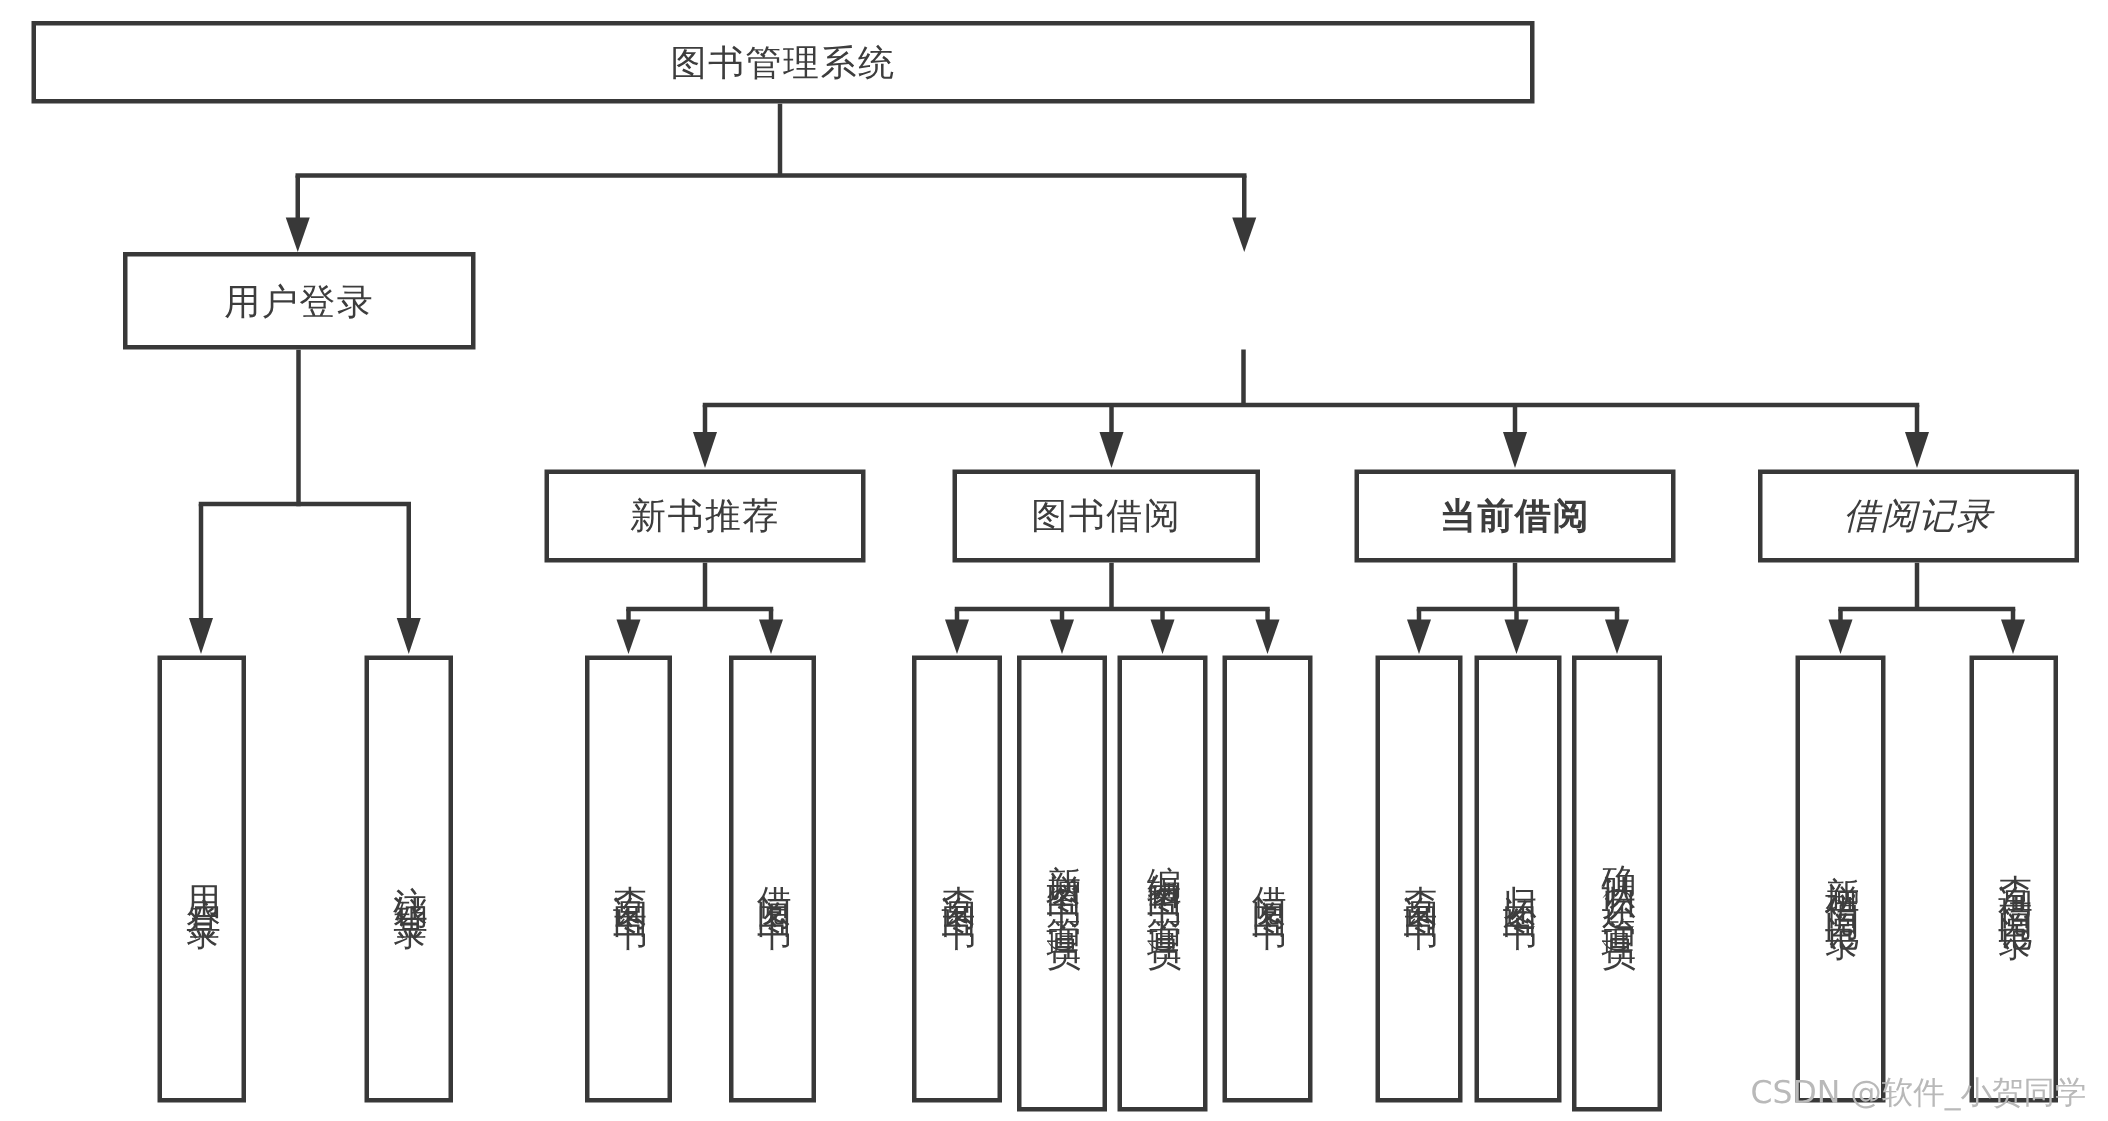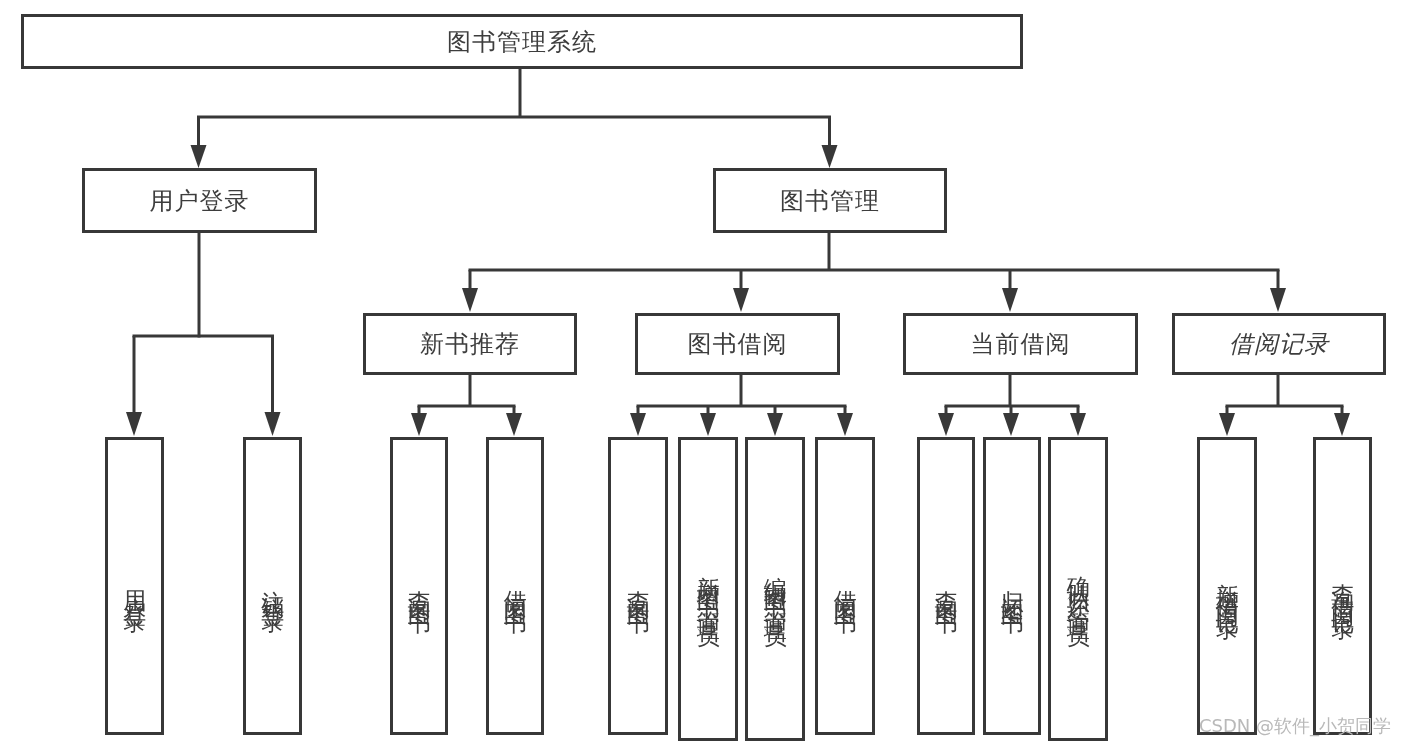--- a/index.html
+++ b/index.html
@@ -45,21 +45,21 @@
     text-orientation: mixed;
     font-size: 23px;
     letter-spacing: 7px;
     line-height: 1.1;
     white-space: nowrap;
   }
   .watermark {
     position: absolute;
     top: 714px;
     right: 14px;
-    font-size: 18px;
+    font-size: 21px;
     color: var(--watermark);
     white-space: nowrap;
     z-index: 5;
   }
 </style>
 </head>
 <body>
 
 <div class="canvas">
 
@@ -125,31 +125,28 @@
     <polygon points="1334,413 1350,413 1342,436"></polygon>
   </svg>
 
   <div class="box" style="left:21px; top:14px; width:1002px; height:55px;">
     <span class="hlabel">图书管理系统</span>
   </div>
 
   <div class="box" style="left:82px; top:168px; width:235px; height:65px;">
     <span class="hlabel">用户登录</span>
   </div>
-  <div class="box" style="left:713px; top:168px; width:234px; height:65px;">
-    <span class="hlabel">图书管理</span>
-  </div>
 
   <div class="box" style="left:363px; top:313px; width:214px; height:62px;text-align:right;">
     <span class="hlabel">新书推荐</span>
   </div>
   <div class="box" style="left:635px; top:313px; width:205px; height:62px;">
     <span class="hlabel">图书借阅</span>
   </div>
-  <div class="box" style="left:903px; top:313px; width:235px; height:62px;">
+  <div class="box" style="left:903px; top:313px; width:214px; height:62px;font-weight:bold;">
     <span class="hlabel">当前借阅</span>
   </div>
   <div class="box" style="left:1172px; top:313px; width:214px; height:62px;font-style:italic;">
     <span class="hlabel">借阅记录</span>
   </div>
 
   <div class="box" style="left:105px; top:437px; width:59px; height:298px;">
     <span class="vlabel">用户登录</span>
   </div>
   <div class="box" style="left:243px; top:437px; width:59px; height:298px;">

